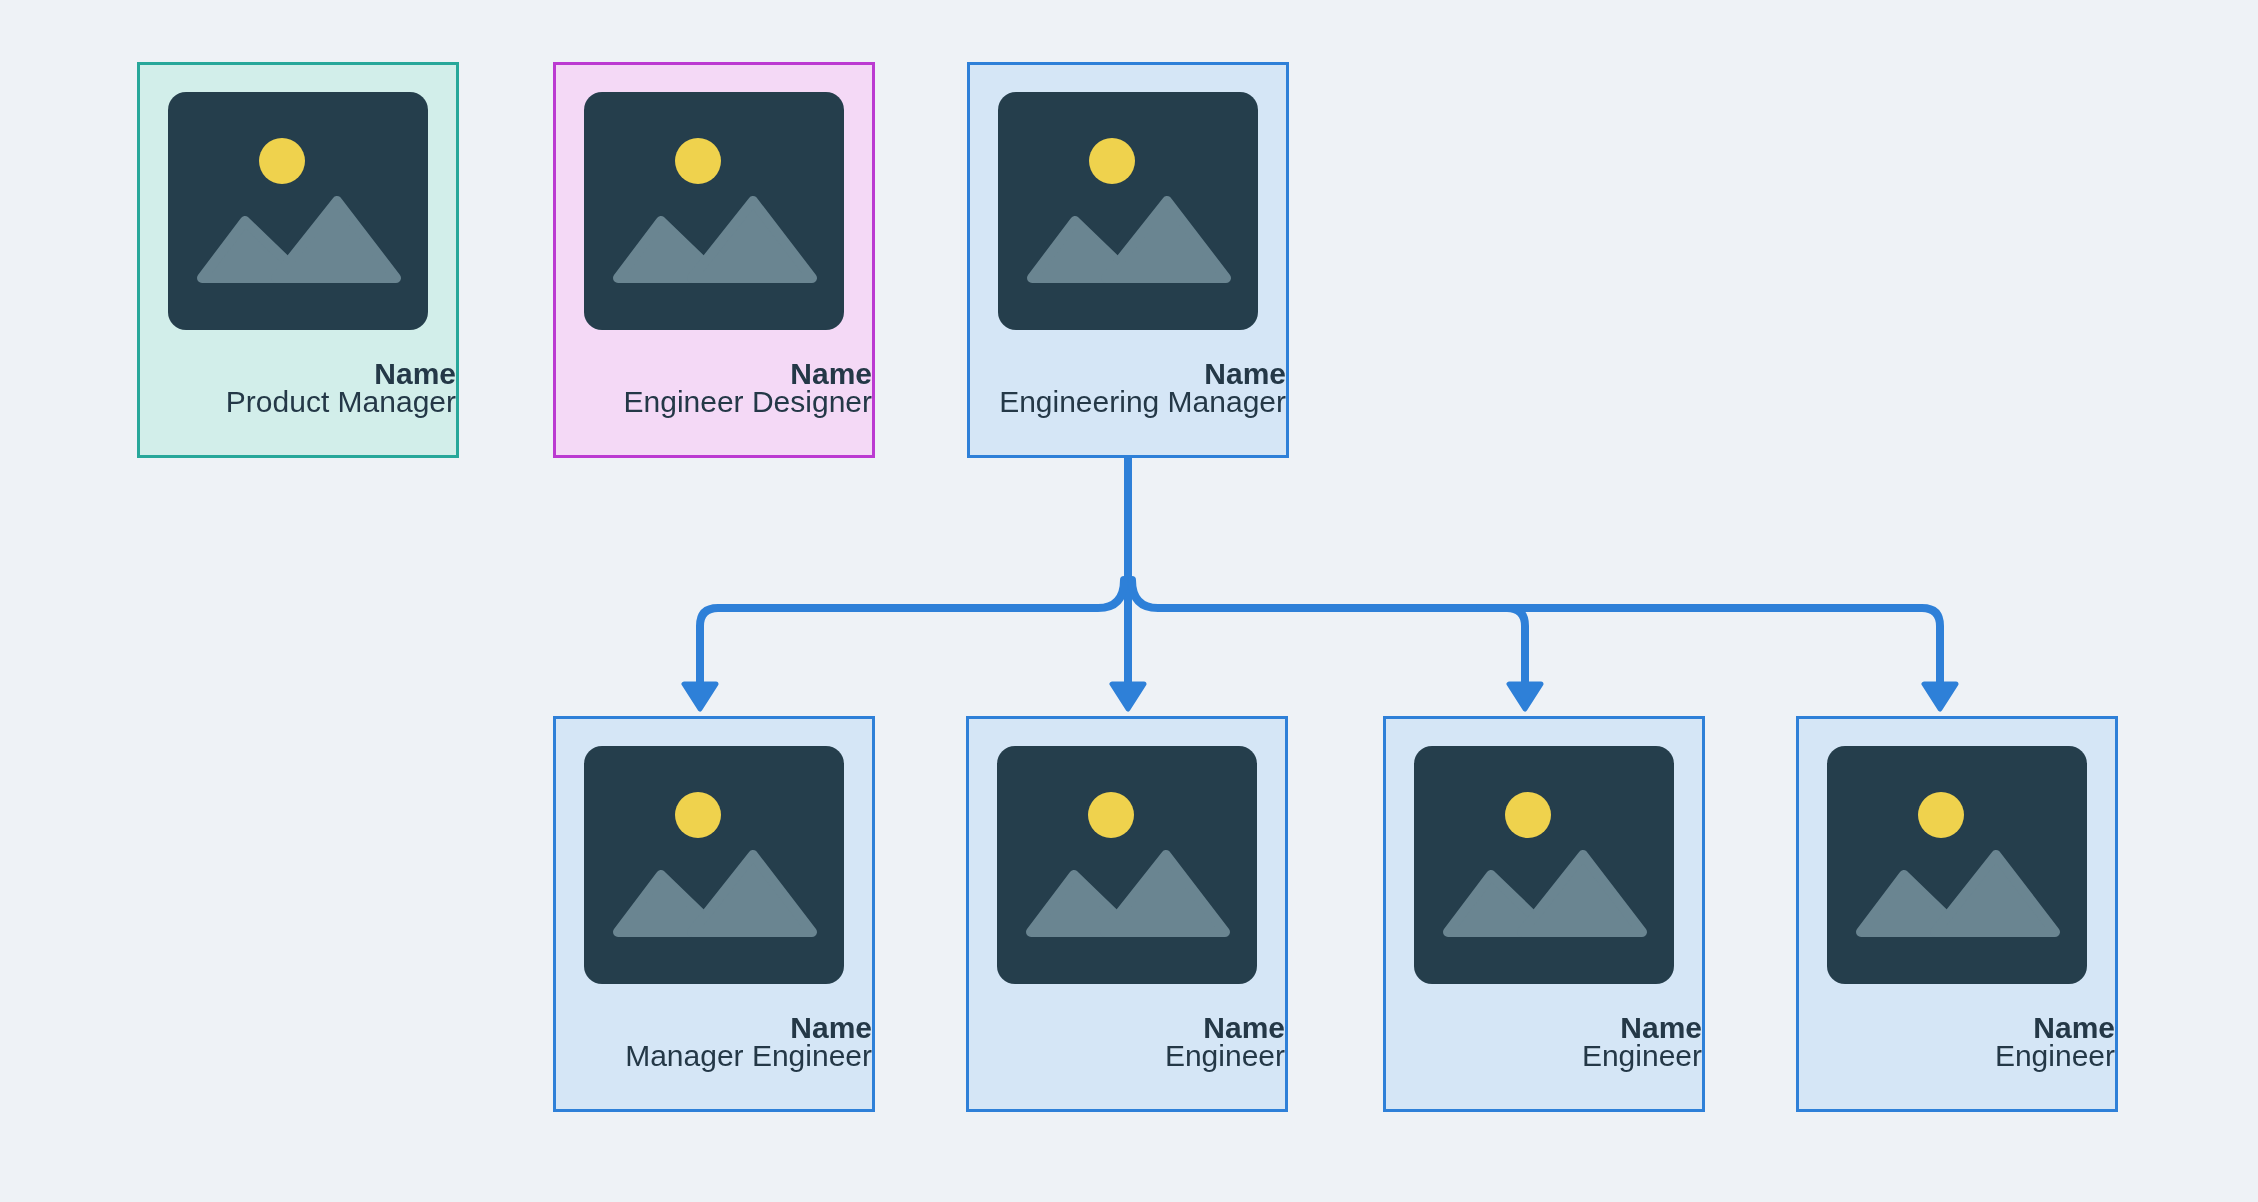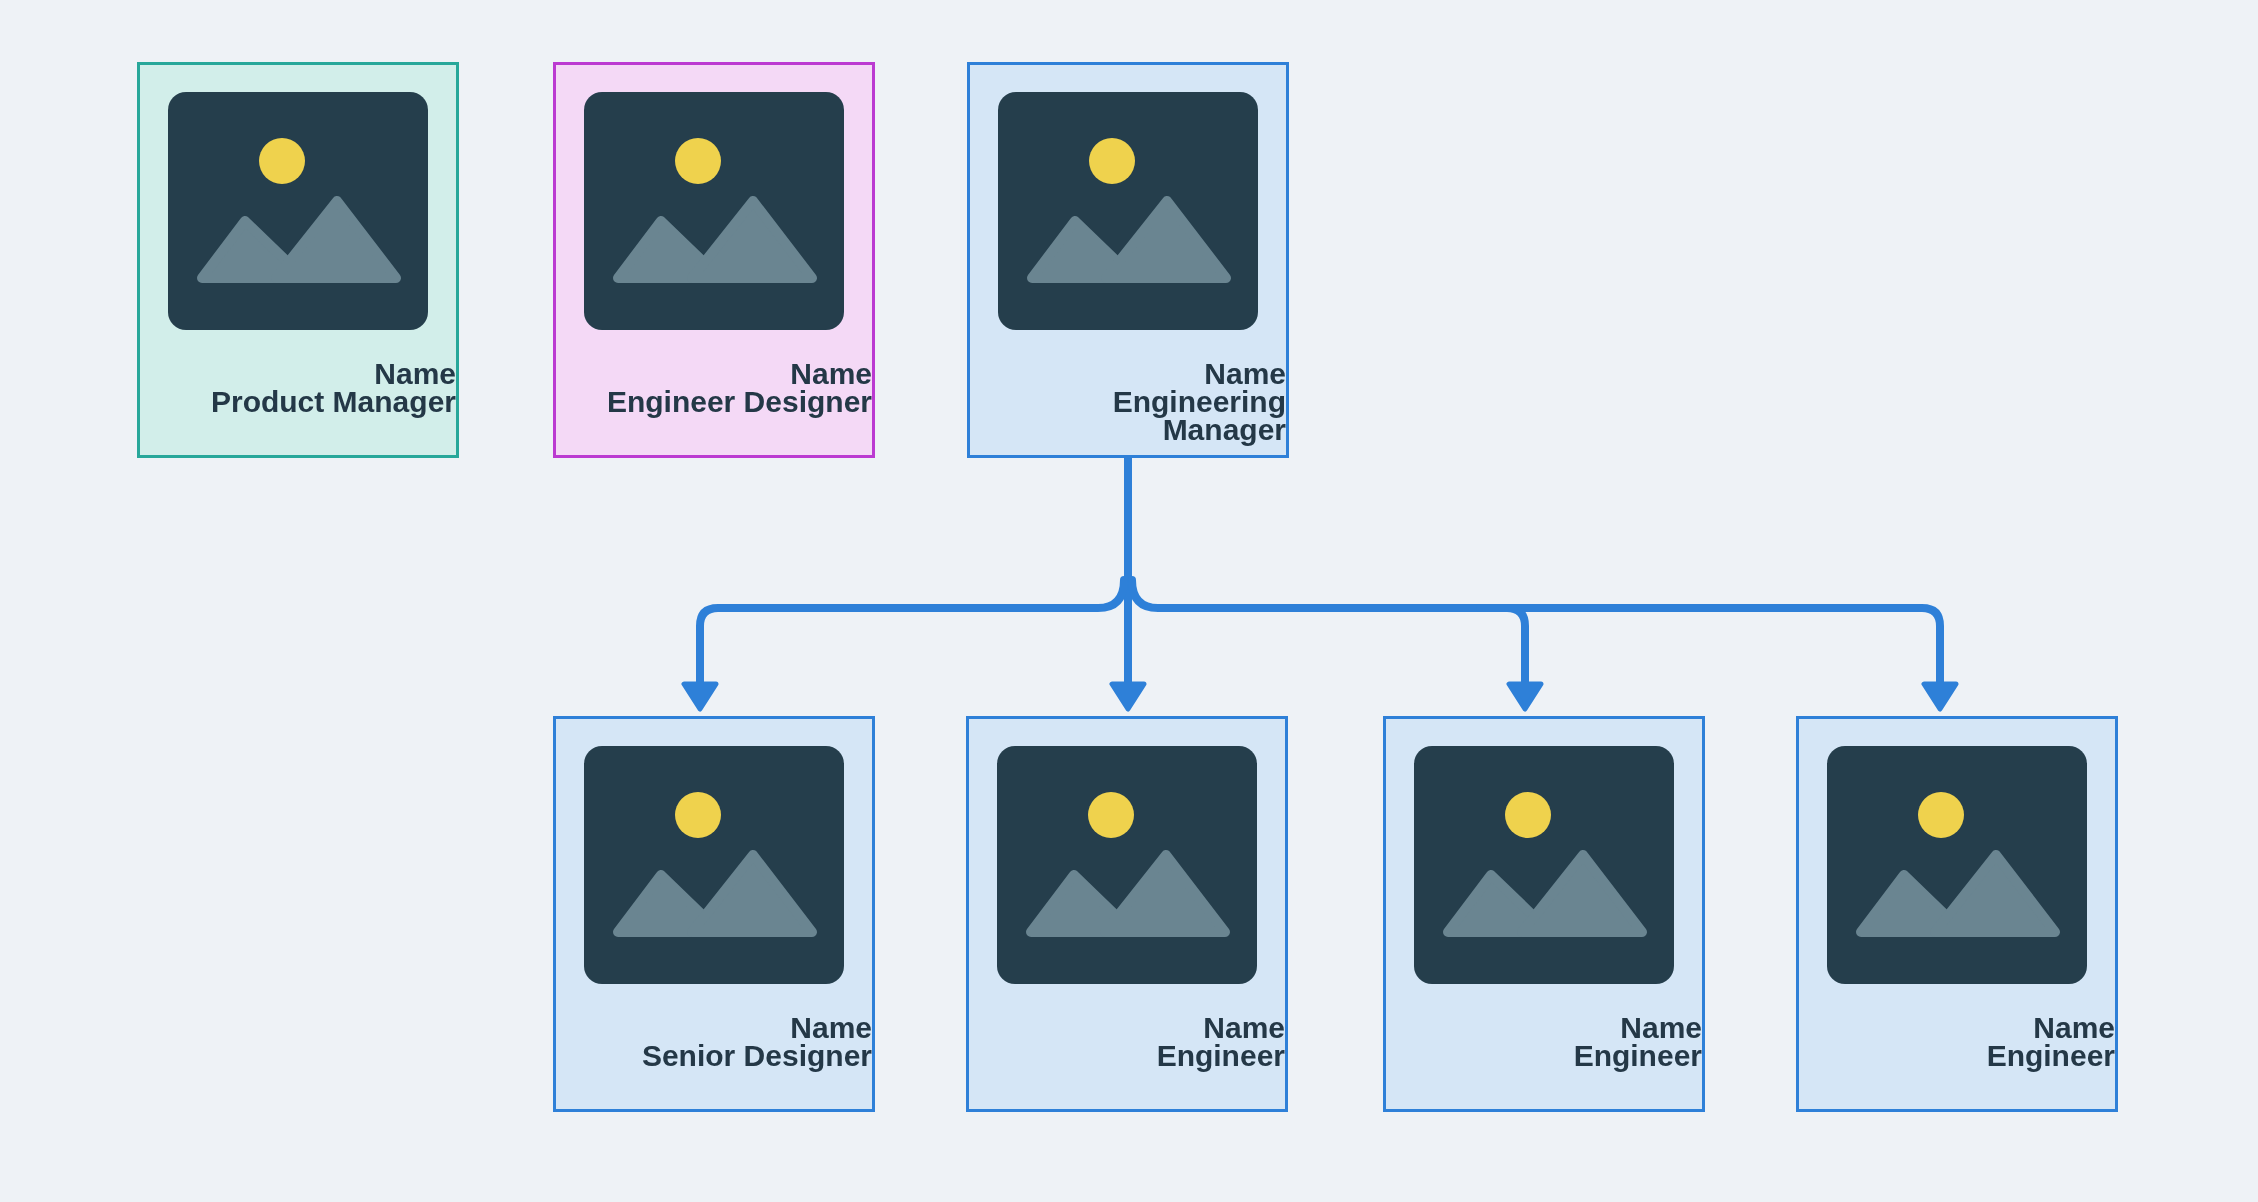--- a/index.html
+++ b/index.html
@@ -58,21 +58,21 @@
     position: absolute;
     left: 12px;
     right: 0;
     top: 295px;
     text-align: right;
     color: var(--text_color, #243847);
     line-height: 28px;
     font-size: 30px;
   }
   .member-name { font-weight: bold; }
-  .member-role { font-weight: bold; }
+  .member-role { font-weight: normal; }
 </style>
 </head>
 <body>
 
 <div id="canvas">
 
   <svg id="connector-layer" viewBox="0 0 2258 1202">
     <g fill="none" stroke="var(--connector)" stroke-width="8" stroke-linecap="round" stroke-linejoin="round">
       <path d="M 1128 458 L 1128 684"></path>
       <path d="M 1124 580 Q 1124 608 1098 608 L 718 608 Q 700 608 700 626 L 700 684"></path>
@@ -136,21 +136,21 @@
     <svg class="photo" viewBox="0 0 260 238">
       <rect x="0" y="0" width="260" height="238" rx="18" fill="var(--photo_bg)"></rect>
       <circle cx="114" cy="69" r="23" fill="var(--sun)"></circle>
       <g fill="var(--mountain)" stroke="var(--mountain)" stroke-width="10" stroke-linejoin="round">
         <path d="M 34 186 L 77 129 L 136 186 Z"></path>
         <path d="M 108 186 L 169 109 L 228 186 Z"></path>
       </g>
     </svg>
     <div class="label">
       <div class="member-name">Name</div>
-      <div class="member-role">Senior Designer</div>
+      <div class="member-role">Manager Engineer</div>
     </div>
   </div>
 
   <div class="card theme-blue pos-c5">
     <svg class="photo" viewBox="0 0 260 238">
       <rect x="0" y="0" width="260" height="238" rx="18" fill="var(--photo_bg)"></rect>
       <circle cx="114" cy="69" r="23" fill="var(--sun)"></circle>
       <g fill="var(--mountain)" stroke="var(--mountain)" stroke-width="10" stroke-linejoin="round">
         <path d="M 34 186 L 77 129 L 136 186 Z"></path>
         <path d="M 108 186 L 169 109 L 228 186 Z"></path>

